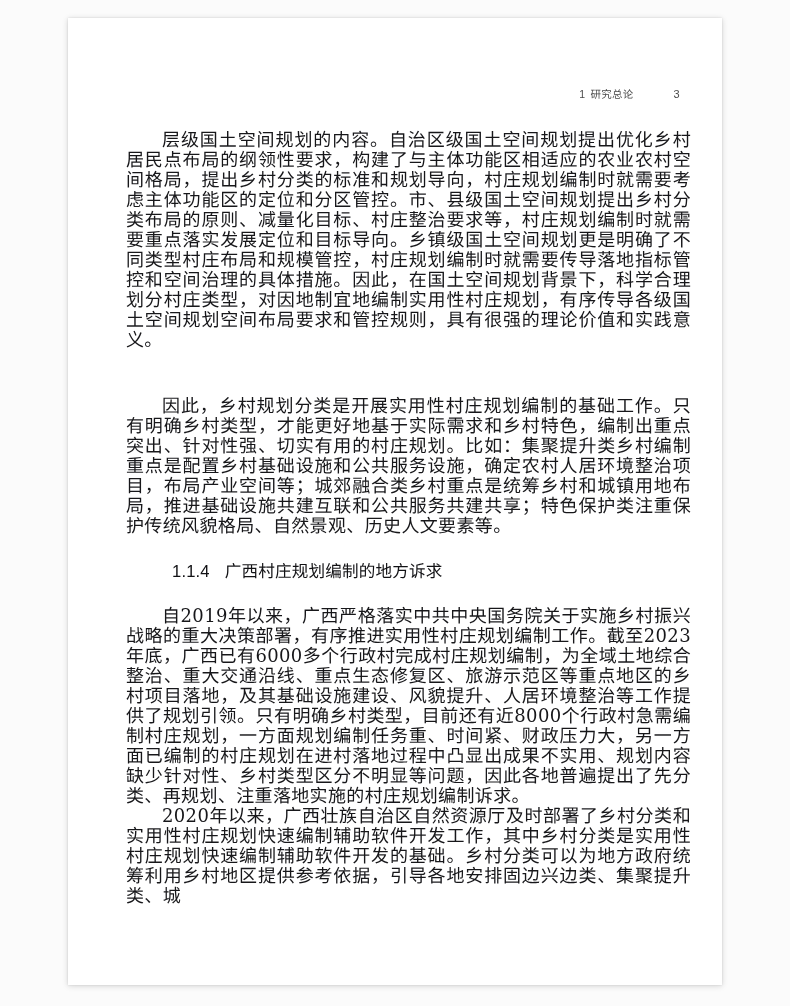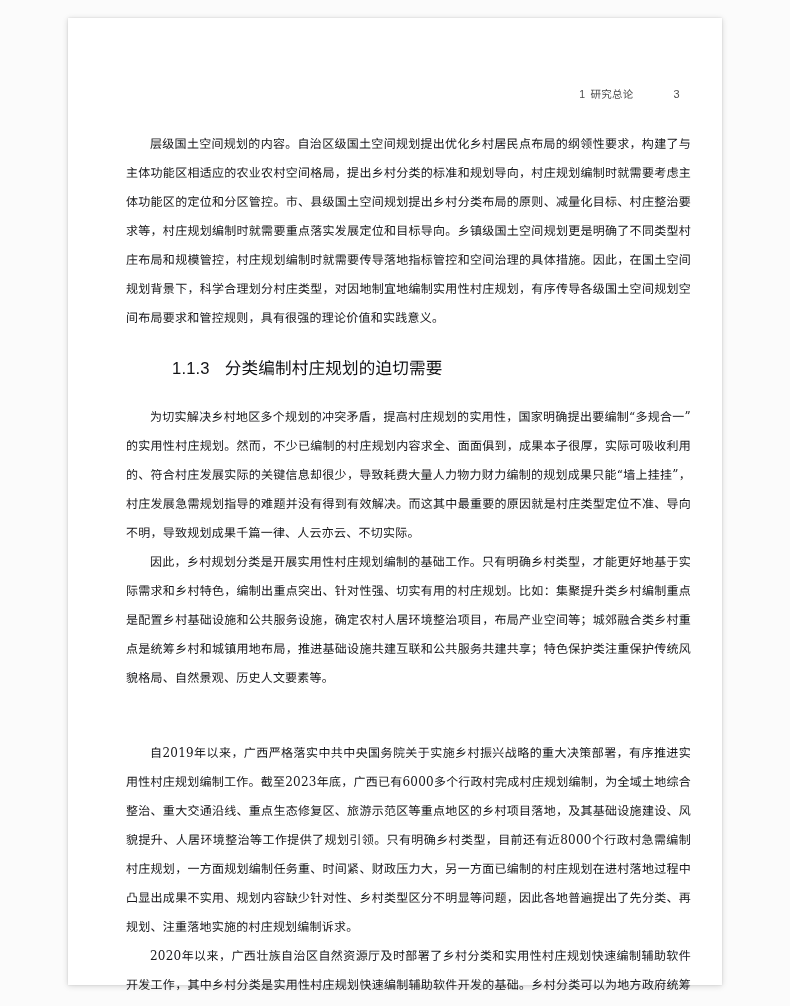--- a/index.html
+++ b/index.html
@@ -53,22 +53,22 @@
   
   #text-column {
     position: absolute;
     left: 58px;
     top: 112px;
     width: 565px;
   }
 
   p.body-para {
     margin: 0;
-    font-size: 12px;
-    line-height: 29px;
+    font-size: 18px;
+    line-height: 20px;
     color: #17171a;
     text-align: justify;
     text-justify: inter-ideograph;
     text-indent: 2em;
     letter-spacing: 0.02em;
     font-family: "DejaVu Serif", "Liberation Serif", serif;
   }
   p.body-para + p.body-para {
     margin-top: 0;
   }
@@ -101,32 +101,31 @@
     <span class="chap-title">研究总论</span>
     <span class="page-num">3</span>
   </div>
 
   <div id="text-column">
 
     <p class="body-para">层级国土空间规划的内容。自治区级国土空间规划提出优化乡村居民点布局的纲领性要求，构建了与主体功能区相适应的农业农村空间格局，提出乡村分类的标准和规划导向，村庄规划编制时就需要考虑主体功能区的定位和分区管控。市、县级国土空间规划提出乡村分类布局的原则、减量化目标、村庄整治要求等，村庄规划编制时就需要重点落实发展定位和目标导向。乡镇级国土空间规划更是明确了不同类型村庄布局和规模管控，村庄规划编制时就需要传导落地指标管控和空间治理的具体措施。因此，在国土空间规划背景下，科学合理划分村庄类型，对因地制宜地编制实用性村庄规划，有序传导各级国土空间规划空间布局要求和管控规则，具有很强的理论价值和实践意义。</p>
 
     <div class="gap-before-heading"></div>
 
-    <h3 class="section-heading">
-      <span class="sec-num">1.1.3</span><span class="sec-title">分类编制村庄规划的迫切需要</span>
-    </h3>
 
     <div class="gap-after-heading"></div>
 
-    <p class="body-para">为切实解决乡村地区多个规划的冲突矛盾，提高村庄规划的实用性，国家明确提出要编制“多规合一”的实用性村庄规划。然而，不少已编制的村庄规划内容求全、面面俱到，成果本子很厚，实际可吸收利用的、符合村庄发展实际的关键信息却很少，导致耗费大量人力物力财力编制的规划成果只能“墙上挂挂”，村庄发展急需规划指导的难题并没有得到有效解决。而这其中最重要的原因就是村庄类型定位不准、导向不明，导致规划成果千篇一律、人云亦云、不切实际。</p>
 
     <p class="body-para">因此，乡村规划分类是开展实用性村庄规划编制的基础工作。只有明确乡村类型，才能更好地基于实际需求和乡村特色，编制出重点突出、针对性强、切实有用的村庄规划。比如：集聚提升类乡村编制重点是配置乡村基础设施和公共服务设施，确定农村人居环境整治项目，布局产业空间等；城郊融合类乡村重点是统筹乡村和城镇用地布局，推进基础设施共建互联和公共服务共建共享；特色保护类注重保护传统风貌格局、自然景观、历史人文要素等。</p>
 
     <div class="gap-before-heading"></div>
 
+    <h3 class="section-heading">
+      <span class="sec-num">1.1.4</span><span class="sec-title">广西村庄规划编制的地方诉求</span>
+    </h3>
 
     <div class="gap-after-heading"></div>
 
     <p class="body-para">自2019年以来，广西严格落实中共中央国务院关于实施乡村振兴战略的重大决策部署，有序推进实用性村庄规划编制工作。截至2023年底，广西已有6000多个行政村完成村庄规划编制，为全域土地综合整治、重大交通沿线、重点生态修复区、旅游示范区等重点地区的乡村项目落地，及其基础设施建设、风貌提升、人居环境整治等工作提供了规划引领。只有明确乡村类型，目前还有近8000个行政村急需编制村庄规划，一方面规划编制任务重、时间紧、财政压力大，另一方面已编制的村庄规划在进村落地过程中凸显出成果不实用、规划内容缺少针对性、乡村类型区分不明显等问题，因此各地普遍提出了先分类、再规划、注重落地实施的村庄规划编制诉求。</p>
 
     <p class="body-para">2020年以来，广西壮族自治区自然资源厅及时部署了乡村分类和实用性村庄规划快速编制辅助软件开发工作，其中乡村分类是实用性村庄规划快速编制辅助软件开发的基础。乡村分类可以为地方政府统筹利用乡村地区提供参考依据，引导各地安排固边兴边类、集聚提升类、城</p>
 
   </div>
 </div>
 

